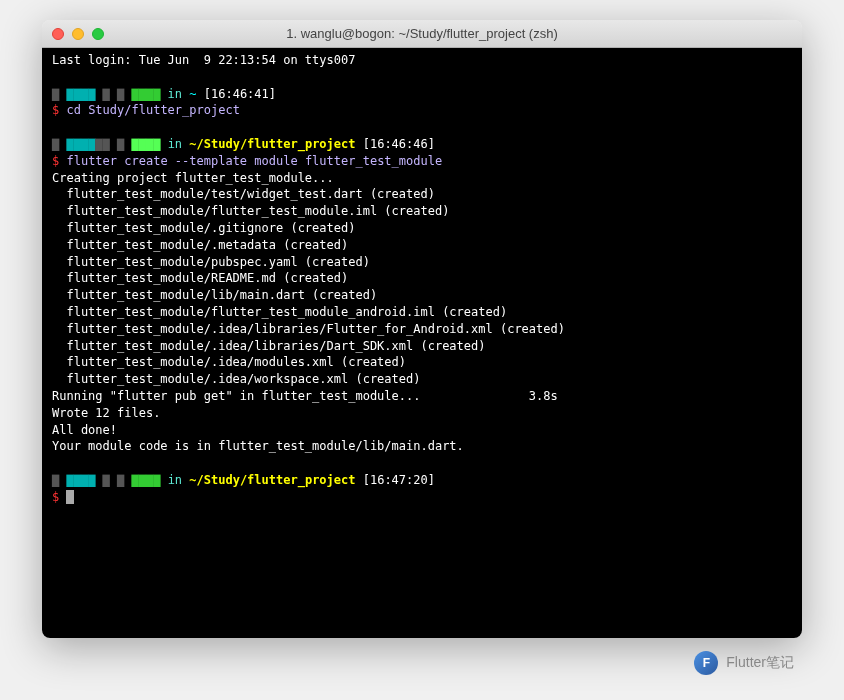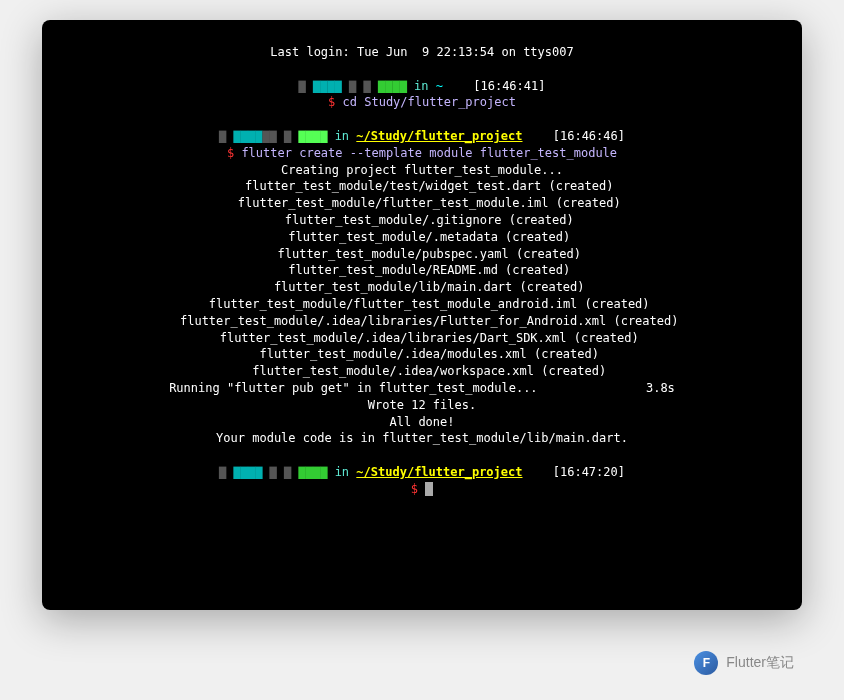--- a/index.html
+++ b/index.html
@@ -49,41 +49,40 @@
     .window-title {
       flex: 1;
       text-align: center;
       font-size: 13px;
       color: #444;
       font-weight: 400;
     }
     .terminal-body {
       background: #000;
       color: #fff;
-      padding: 24px 10px;
+      padding: 4px 10px;
       font-family: "Menlo", "Monaco", monospace;
       font-size: 12px;
       line-height: 1.4;
       min-height: 590px;
       white-space: pre;
-      text-align: center;
     }
     .prompt-block {
       color: #555;
       display: inline;
     }
     .prompt-block.cyan { color: #00b0b0; }
     .prompt-block.green { color: #33cc33; }
     .prompt-bright-green { color: #55ff55; }
     .in-text { color: #5eead4; }
     .tilde { color: #00ffff; }
-    .time { color: #fff; margin-left: 23px; }
+    .time { color: #fff; }
     .dollar { color: #ff3333; }
     .cmd { color: #c4b5fd; }
-    .path-yellow { color: #ffff00; font-weight: bold; text-decoration: underline; }
+    .path-yellow { color: #ffff00; font-weight: bold; }
     .output { color: #fff; }
     .cursor {
       background: #aaa;
       display: inline-block;
       width: 8px;
       height: 14px;
       vertical-align: text-bottom;
     }
     .line { display: block; }
     .watermark {
@@ -106,19 +105,27 @@
       justify-content: center;
       color: white;
       font-size: 12px;
       font-weight: bold;
     }
   </style>
 </head>
 <body>
 
 <div class="terminal-window">
+  <div class="title-bar">
+    <div class="traffic-lights">
+      <div class="traffic-light tl-close"></div>
+      <div class="traffic-light tl-min"></div>
+      <div class="traffic-light tl-max"></div>
+    </div>
+    <div class="window-title">1. wanglu@bogon: ~/Study/flutter_project (zsh)</div>
+  </div>
   <div class="terminal-body"><span class="line output">Last login: Tue Jun  9 22:13:54 on ttys007</span><span class="line"> </span><span class="line"><span class="prompt-block">▇ </span><span class="prompt-block cyan">▇▇▇▇</span><span class="prompt-block"> ▇ ▇ </span><span class="prompt-block green">▇▇▇▇ </span><span class="in-text">in</span> <span class="tilde">~</span> <span class="time">[16:46:41]</span></span><span class="line"><span class="dollar">$</span> <span class="cmd">cd Study/flutter_project</span></span><span class="line"> </span><span class="line"><span class="prompt-block">▇ </span><span class="prompt-block cyan">▇▇▇▇</span><span class="prompt-block">▇▇ ▇ </span><span class="prompt-bright-green">▇▇▇▇</span> <span class="in-text">in</span> <span class="path-yellow">~/Study/flutter_project</span> <span class="time">[16:46:46]</span></span><span class="line"><span class="dollar">$</span> <span class="cmd">flutter create --template module flutter_test_module</span></span><span class="line output">Creating project flutter_test_module...</span><span class="line output">  flutter_test_module/test/widget_test.dart (created)</span><span class="line output">  flutter_test_module/flutter_test_module.iml (created)</span><span class="line output">  flutter_test_module/.gitignore (created)</span><span class="line output">  flutter_test_module/.metadata (created)</span><span class="line output">  flutter_test_module/pubspec.yaml (created)</span><span class="line output">  flutter_test_module/README.md (created)</span><span class="line output">  flutter_test_module/lib/main.dart (created)</span><span class="line output">  flutter_test_module/flutter_test_module_android.iml (created)</span><span class="line output">  flutter_test_module/.idea/libraries/Flutter_for_Android.xml (created)</span><span class="line output">  flutter_test_module/.idea/libraries/Dart_SDK.xml (created)</span><span class="line output">  flutter_test_module/.idea/modules.xml (created)</span><span class="line output">  flutter_test_module/.idea/workspace.xml (created)</span><span class="line output">Running "flutter pub get" in flutter_test_module...               3.8s</span><span class="line output">Wrote 12 files.</span><span class="line output"></span><span class="line output">All done!</span><span class="line output">Your module code is in flutter_test_module/lib/main.dart.</span><span class="line"> </span><span class="line"><span class="prompt-block">▇ </span><span class="prompt-block cyan">▇▇▇▇</span><span class="prompt-block"> ▇ ▇ </span><span class="prompt-block green">▇▇▇▇</span> <span class="in-text">in</span> <span class="path-yellow">~/Study/flutter_project</span> <span class="time">[16:47:20]</span></span><span class="line"><span class="dollar">$</span> <span class="cursor"></span></span></div>
 </div>
 
 <div class="watermark">
   <div class="wm-icon">F</div>
   <span>Flutter笔记</span>
 </div>
 
 </body></html>

